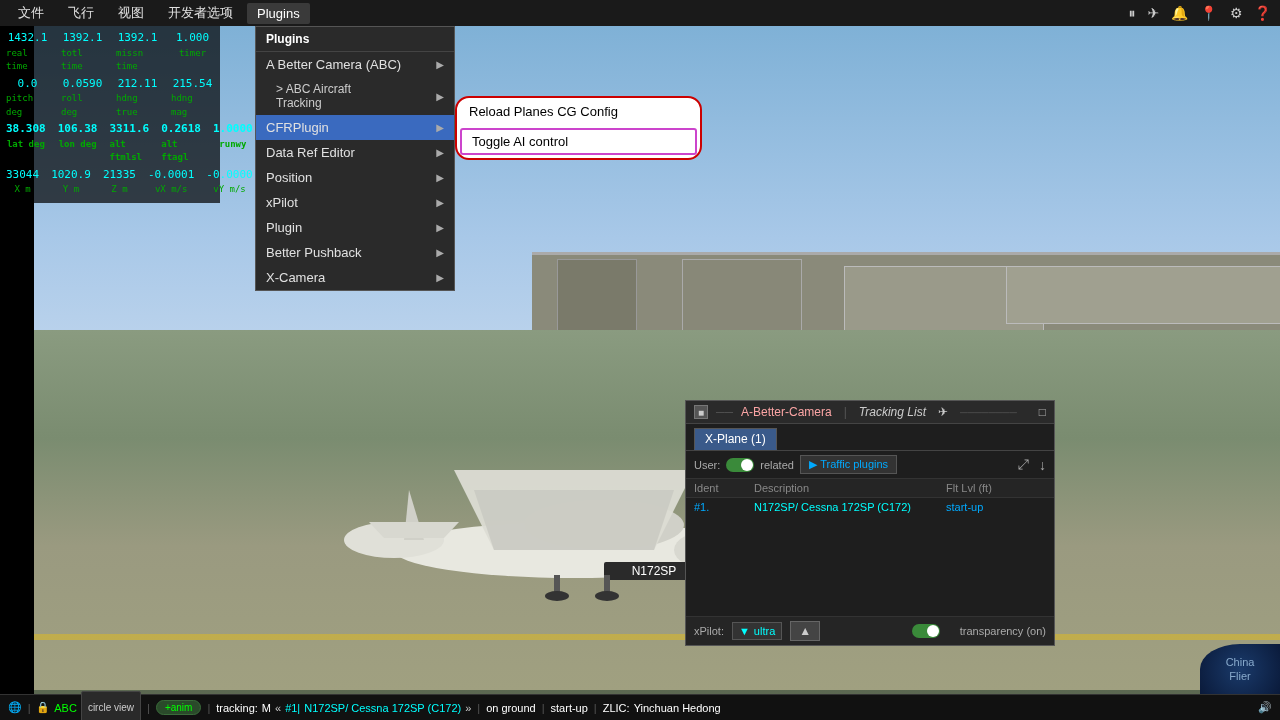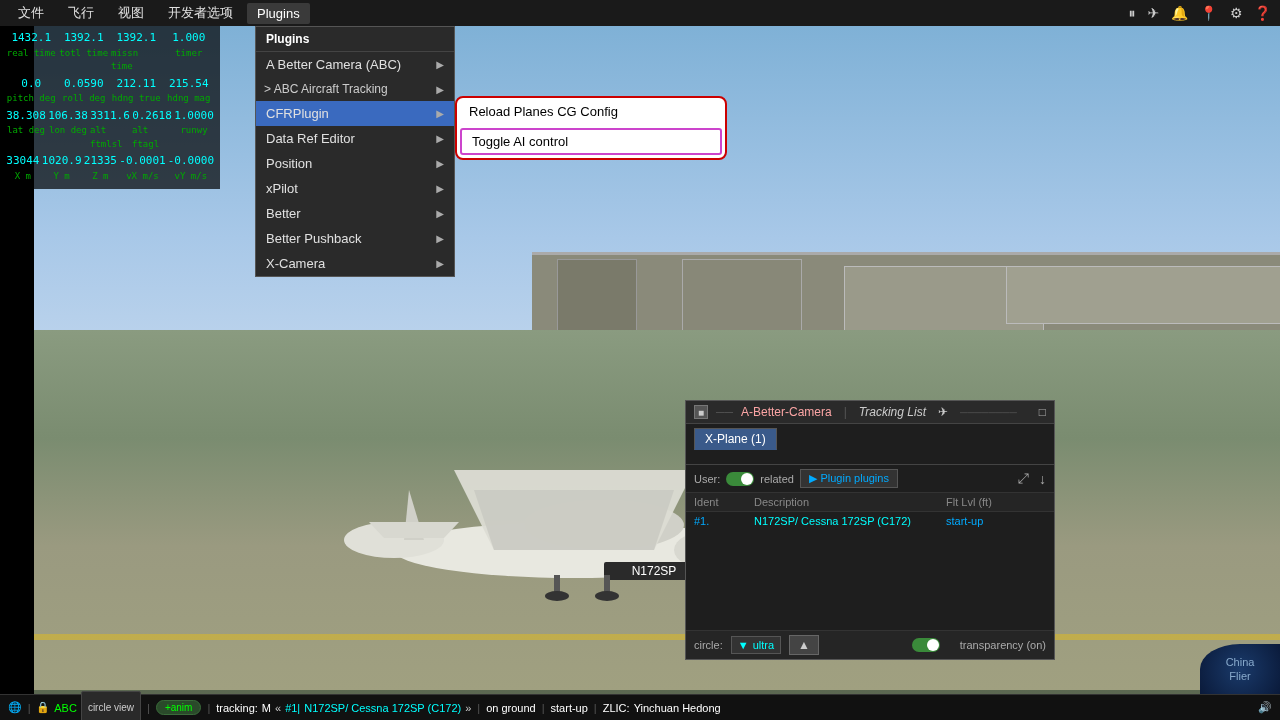--- a/index.html
+++ b/index.html
@@ -71,21 +71,21 @@
       color: #0f0;
       font-family: monospace;
       font-size: 11px;
       padding: 4px 6px;
       z-index: 100;
       line-height: 1.5;
     }
     .data-row {
       display: grid;
       grid-template-columns: 1fr 1fr 1fr 1fr;
-      gap: 2px;
+      gap: 12px;
       margin-bottom: 2px;
     }
     .data-cell {
       display: flex;
       flex-direction: column;
       align-items: center;
     }
     .data-val { color: #0ff; font-size: 11px; }
     .data-lbl { color: #0a0; font-size: 9px; }
 
@@ -116,26 +116,26 @@
       font-size: 13px;
     }
     .menu-entry.active { background: #3a6abf; }
     .submenu-arrow { font-size: 10px; color: #aaa; }
 
     
     #cfr-submenu {
       position: absolute;
       top: 96px;
       left: 455px;
-      width: 272px;
+      width: 247px;
       background: #fff;
       border: 2px solid #cc0000;
       z-index: 320;
       color: #000;
-      border-radius: 8px;
+      border-radius: 14px;
     }
     .cfr-item {
       padding: 6px 12px;
       cursor: pointer;
       font-size: 13px;
       color: #000;
     }
 
     
     #abc-panel {
@@ -159,21 +159,21 @@
     }
     #abc-titlebar-close {
       width: 14px; height: 14px;
       background: #555;
       display: flex; align-items: center; justify-content: center;
       font-size: 10px; cursor: pointer;
       border: 1px solid #777;
     }
     #abc-tabs {
       display: flex;
-      padding: 4px 8px 14px;
+      padding: 4px 8px 0;
       background: #1e1e1e;
       border-bottom: 1px solid #444;
     }
     .abc-tab {
       padding: 3px 10px;
       cursor: pointer;
       font-size: 12px;
       border: 1px solid #555;
       background: #2a2a2a;
       color: #aaa;
@@ -430,21 +430,21 @@
     </div>
     <div class="data-cell">
       <span class="data-val">212.11</span>
       <span class="data-lbl">hdng true</span>
     </div>
     <div class="data-cell">
       <span class="data-val">215.54</span>
       <span class="data-lbl">hdng mag</span>
     </div>
   </div>
-  <div class="data-row" style="grid-template-columns:1fr 1fr 1fr 1fr 1fr;">
+  <div class="data-row" style="grid-template-columns:1fr 1fr 1fr 1fr 1fr;font-weight:bold;">
     <div class="data-cell">
       <span class="data-val">38.308</span>
       <span class="data-lbl">lat deg</span>
     </div>
     <div class="data-cell">
       <span class="data-val">106.38</span>
       <span class="data-lbl">lon deg</span>
     </div>
     <div class="data-cell">
       <span class="data-val">3311.6</span>
@@ -483,42 +483,42 @@
   </div>
 </div>
 
 <div id="plugins-menu">
   <div id="plugins-title">Plugins</div>
 
   <div class="menu-entry">
     <span>A Better Camera (ABC)</span>
     <span class="submenu-arrow">▶</span>
   </div>
-  <div class="menu-entry" style="padding-left:8px;color:#ccc;font-size:12px;gap:38px;">
+  <div class="menu-entry" style="padding-left:20px;color:#ccc;font-size:12px;gap:38px;">
     <span>&gt; ABC Aircraft Tracking</span>
     <span class="submenu-arrow">▶</span>
   </div>
   <div class="menu-entry active">
     <span>CFRPlugin</span>
     <span class="submenu-arrow">▶</span>
   </div>
   <div class="menu-entry">
     <span>Data Ref Editor</span>
     <span class="submenu-arrow">▶</span>
   </div>
   <div class="menu-entry">
     <span>Position</span>
     <span class="submenu-arrow">▶</span>
   </div>
   <div class="menu-entry">
     <span>xPilot</span>
     <span class="submenu-arrow">▶</span>
   </div>
   <div class="menu-entry">
-    <span>Better</span>
+    <span>Plugin</span>
     <span class="submenu-arrow">▶</span>
   </div>
   <div class="menu-entry">
     <span>Better Pushback</span>
     <span class="submenu-arrow">▶</span>
   </div>
   <div class="menu-entry">
     <span>X-Camera</span>
     <span class="submenu-arrow">▶</span>
   </div>
@@ -546,41 +546,41 @@
   <div id="abc-tabs">
     <div class="abc-tab active">X-Plane (1)</div>
   </div>
 
   <div id="abc-user-row">
     <span class="user-label">User:</span>
     <div class="toggle-btn">
       <div class="toggle-thumb"></div>
     </div>
     <span style="color:#aaa;font-size:11px;">related</span>
-    <span class="traffic-btn">▶ Plugin plugins</span>
+    <span class="traffic-btn">▶ Traffic plugins</span>
     <span style="margin-left:auto;cursor:pointer;color:#aaa;font-size:14px;">⤢</span>
     <span style="cursor:pointer;color:#aaa;font-size:14px;margin-left:4px;">↓</span>
   </div>
 
   <div id="abc-table-header">
     <span>Ident</span>
     <span>Description</span>
     <span>Flt Lvl (ft)</span>
   </div>
 
   <div id="abc-table-row">
     <span class="ident">#1.</span>
     <span class="desc">N172SP/ Cessna 172SP (C172)</span>
     <span class="flt">start-up</span>
   </div>
 
   <div style="height:100px;background:#1e1e1e;"></div>
 
   <div id="abc-footer">
-    <span class="density-label">circle:</span>
+    <span class="density-label">xPilot:</span>
     <div class="density-select">
       <span>▼</span>
       <span>ultra</span>
     </div>
     <button class="expand-btn">▲</button>
     <div class="transp-toggle">
       <div class="transp-toggle-switch">
         <div class="transp-thumb"></div>
       </div>
       <span style="color:#aaa;font-size:11px;">transparency (on)</span>

